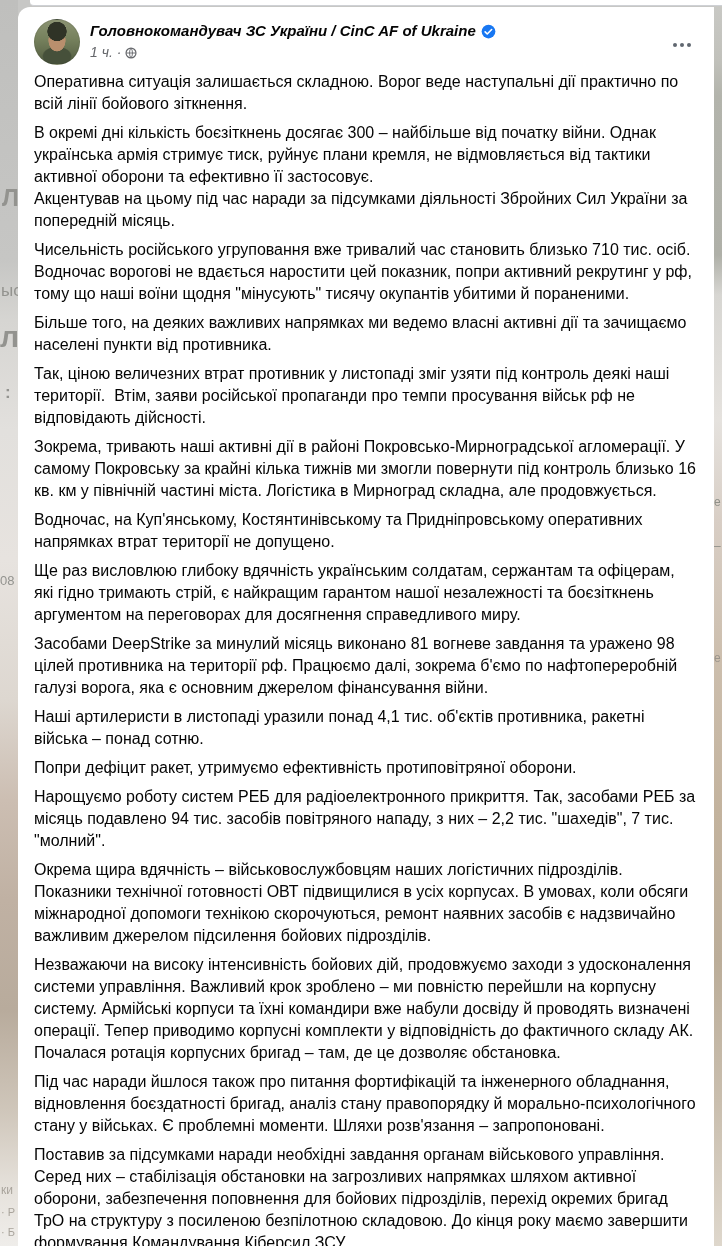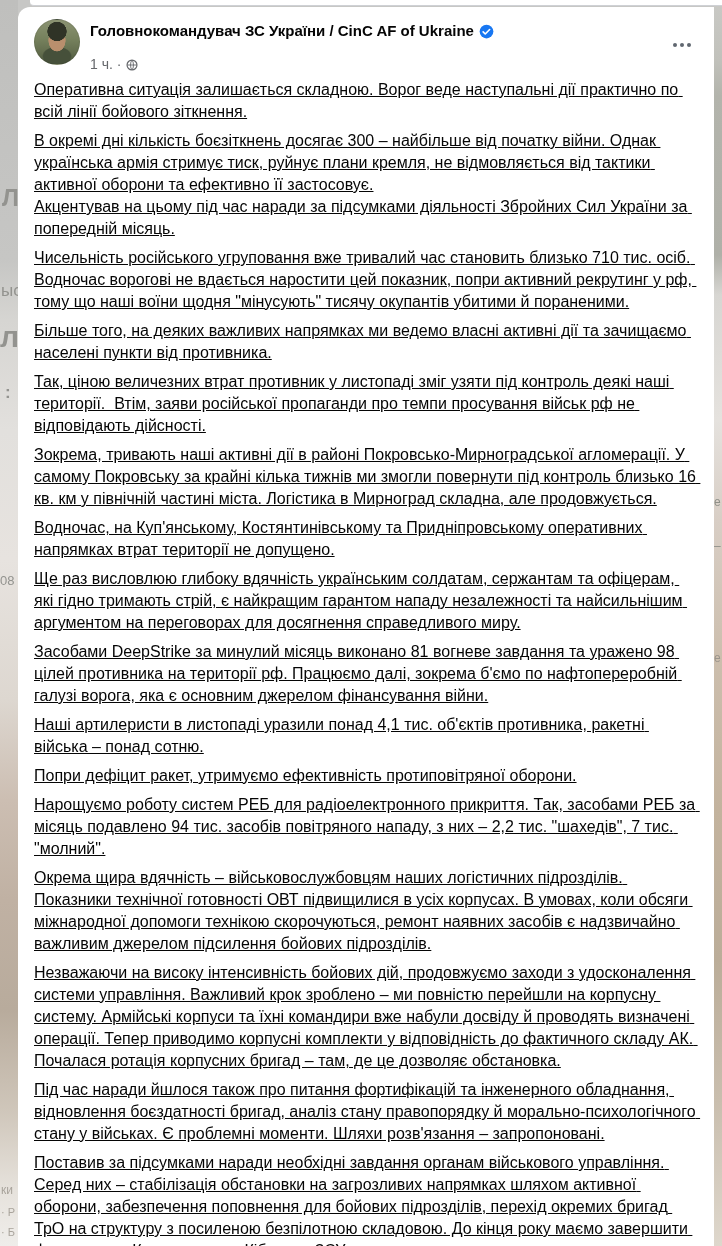--- a/index.html
+++ b/index.html
@@ -55,51 +55,51 @@
   .avatar {
     width:46px; height:46px; border-radius:50%;
     flex:0 0 46px; margin-top:2px;
     border:1px solid rgba(0,0,0,.08);
     background:
       radial-gradient(circle at 50% 26%, #2f3326 0 24%, rgba(0,0,0,0) 25%),
       radial-gradient(ellipse 20% 26% at 50% 46%, #b98f6d 0 95%, rgba(0,0,0,0) 100%),
       radial-gradient(ellipse 34% 22% at 50% 82%, #46503a 0 90%, rgba(0,0,0,0) 100%),
       linear-gradient(180deg,#8b9372 0%,#75805c 45%,#515b40 100%);
   }
-  .header-text { margin-left:10px; flex:1 1 auto; min-width:0; }
+  .header-text { margin-left:10px; flex:1 1 auto; min-width:0;font-style:italic; }
   .name-row { display:flex; align-items:center; gap:5px; padding-top:4px; }
   .author-name {
     font-size:15px; font-weight:700; color:#050505; line-height:20px;
     white-space:nowrap; cursor:pointer;
   }
   .verified { width:15px; height:15px; flex:0 0 15px; display:block; }
   .meta-row {
     display:flex; align-items:center; gap:4px;
-    color:#65676b; font-size:14px; line-height:18px; margin-top:14px;
+    color:#65676b; font-size:14px; line-height:18px; margin-top:2px;
   }
   .meta-row .ts { cursor:pointer; }
   .globe { width:12px; height:12px; display:block; margin-top:1px; }
 
   .menu-btn {
     position:absolute; right:16px; top:22px;
     width:32px; height:32px; border-radius:50%;
     display:flex; align-items:center; justify-content:center;
     cursor:pointer;
   }
   .dots { display:flex; gap:3px; }
   .dots i {
     width:4px; height:4px; border-radius:50%; background:#606770; display:block;
   }
 
   
   .post-body {
     padding:4px 16px 0 16px;
     color:#050505; font-size:16px; line-height:22px;
   }
-  .post-paragraph { white-space:pre-wrap; margin:0 0 7px 0;text-decoration:underline; }
+  .post-paragraph { white-space:pre-wrap; margin:0 0 7px 0; }
 </style>
 </head>
 <body>
 
 <div class="bg-left">
   <span class="bg-frag" style="top:186px;left:2px;font-size:24px;font-weight:700;">Л</span>
   <span class="bg-frag" style="top:282px;left:1px;font-size:17px;">ыс</span>
   <span class="bg-frag" style="top:322px;left:0;font-size:30px;font-weight:700;">л</span>
   <span class="bg-frag" style="top:384px;left:5px;font-size:17px;font-weight:700;">:</span>
   <span class="bg-frag" style="top:574px;left:0;font-size:13px;">08</span>
@@ -150,21 +150,21 @@
 
   <div class="post-body">
       <p class="post-paragraph">Оперативна ситуація залишається складною. Ворог веде наступальні дії практично по всій лінії бойового зіткнення.</p>
       <p class="post-paragraph">В окремі дні кількість боєзіткнень досягає 300 – найбільше від початку війни. Однак українська армія стримує тиск, руйнує плани кремля, не відмовляється від тактики активної оборони та ефективно її застосовує.
 Акцентував на цьому під час наради за підсумками діяльності Збройних Сил України за попередній місяць.</p>
       <p class="post-paragraph">Чисельність російського угруповання вже тривалий час становить близько 710 тис. осіб. Водночас ворогові не вдається наростити цей показник, попри активний рекрутинг у рф, тому що наші воїни щодня "мінусують" тисячу окупантів убитими й пораненими.</p>
       <p class="post-paragraph">Більше того, на деяких важливих напрямках ми ведемо власні активні дії та зачищаємо населені пункти від противника.</p>
       <p class="post-paragraph">Так, ціною величезних втрат противник у листопаді зміг узяти під контроль деякі наші території.  Втім, заяви російської пропаганди про темпи просування військ рф не відповідають дійсності.</p>
       <p class="post-paragraph">Зокрема, тривають наші активні дії в районі Покровсько-Мирноградської агломерації. У самому Покровську за крайні кілька тижнів ми змогли повернути під контроль близько 16 кв. км у північній частині міста. Логістика в Мирноград складна, але продовжується.</p>
       <p class="post-paragraph">Водночас, на Куп'янському, Костянтинівському та Придніпровському оперативних напрямках втрат території не допущено.</p>
-      <p class="post-paragraph">Ще раз висловлюю глибоку вдячність українським солдатам, сержантам та офіцерам, які гідно тримають стрій, є найкращим гарантом нападу незалежності та найсильнішим аргументом на переговорах для досягнення справедливого миру.</p>
+      <p class="post-paragraph">Ще раз висловлюю глибоку вдячність українським солдатам, сержантам та офіцерам, які гідно тримають стрій, є найкращим гарантом нашої незалежності та боєзіткнень аргументом на переговорах для досягнення справедливого миру.</p>
       <p class="post-paragraph">Засобами DeepStrike за минулий місяць виконано 81 вогневе завдання та уражено 98 цілей противника на території рф. Працюємо далі, зокрема б'ємо по нафтопереробній галузі ворога, яка є основним джерелом фінансування війни.</p>
       <p class="post-paragraph">Наші артилеристи в листопаді уразили понад 4,1 тис. об'єктів противника, ракетні війська – понад сотню.</p>
       <p class="post-paragraph">Попри дефіцит ракет, утримуємо ефективність протиповітряної оборони.</p>
       <p class="post-paragraph">Нарощуємо роботу систем РЕБ для радіоелектронного прикриття. Так, засобами РЕБ за місяць подавлено 94 тис. засобів повітряного нападу, з них – 2,2 тис. "шахедів", 7 тис. "молний".</p>
       <p class="post-paragraph">Окрема щира вдячність – військовослужбовцям наших логістичних підрозділів. Показники технічної готовності ОВТ підвищилися в усіх корпусах. В умовах, коли обсяги міжнародної допомоги технікою скорочуються, ремонт наявних засобів є надзвичайно важливим джерелом підсилення бойових підрозділів.</p>
       <p class="post-paragraph">Незважаючи на високу інтенсивність бойових дій, продовжуємо заходи з удосконалення системи управління. Важливий крок зроблено – ми повністю перейшли на корпусну систему. Армійські корпуси та їхні командири вже набули досвіду й проводять визначені операції. Тепер приводимо корпусні комплекти у відповідність до фактичного складу АК. Почалася ротація корпусних бригад – там, де це дозволяє обстановка.</p>
       <p class="post-paragraph">Під час наради йшлося також про питання фортифікацій та інженерного обладнання, відновлення боєздатності бригад, аналіз стану правопорядку й морально-психологічного стану у військах. Є проблемні моменти. Шляхи розв'язання – запропоновані.</p>
       <p class="post-paragraph">Поставив за підсумками наради необхідні завдання органам військового управління. Серед них – стабілізація обстановки на загрозливих напрямках шляхом активної оборони, забезпечення поповнення для бойових підрозділів, перехід окремих бригад ТрО на структуру з посиленою безпілотною складовою. До кінця року маємо завершити формування Командування Кіберсил ЗСУ.</p>
     </div>
 

